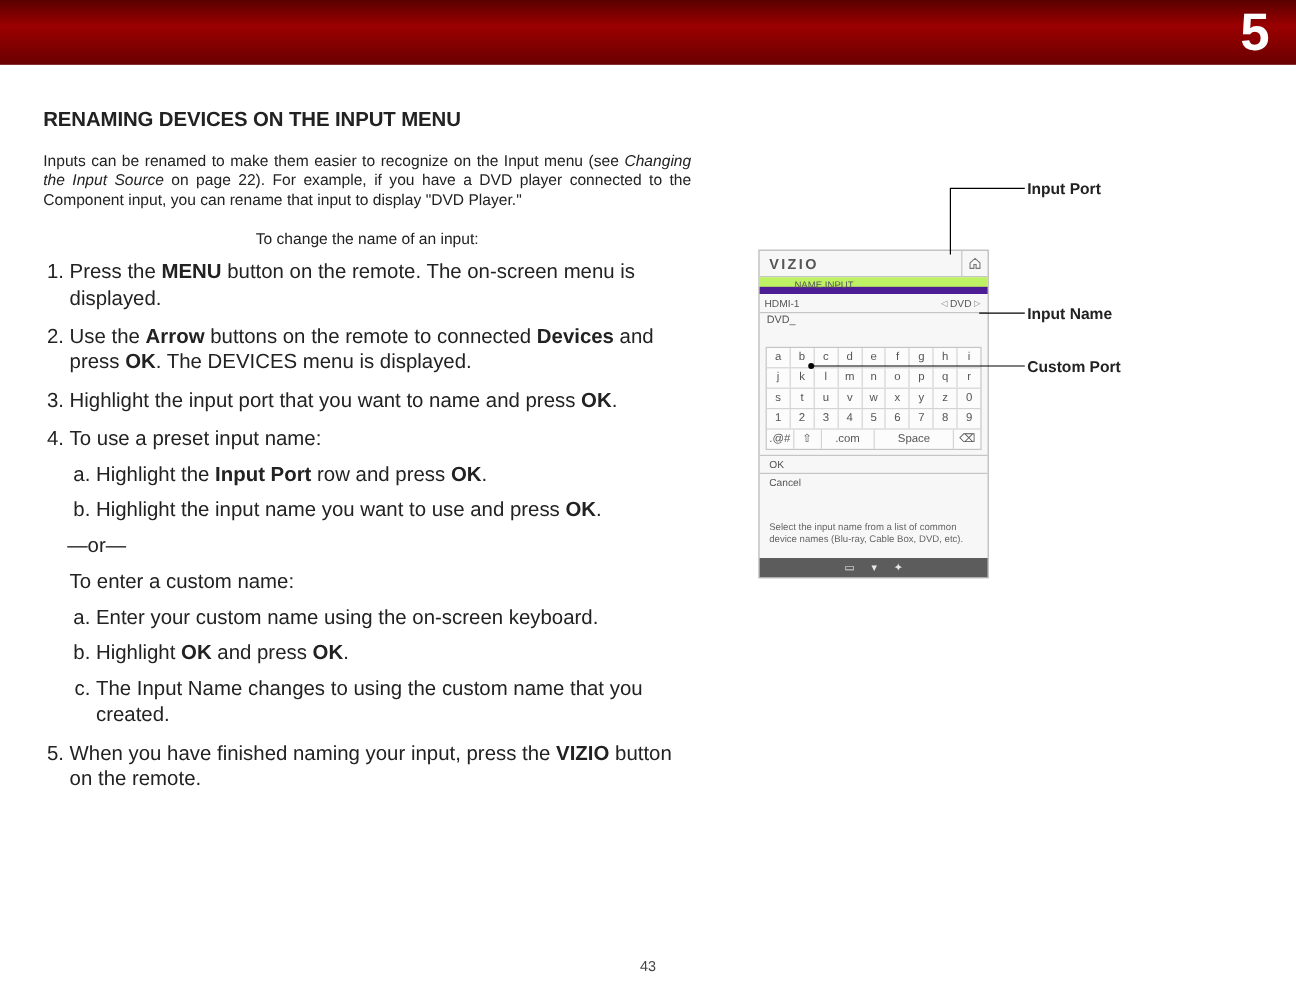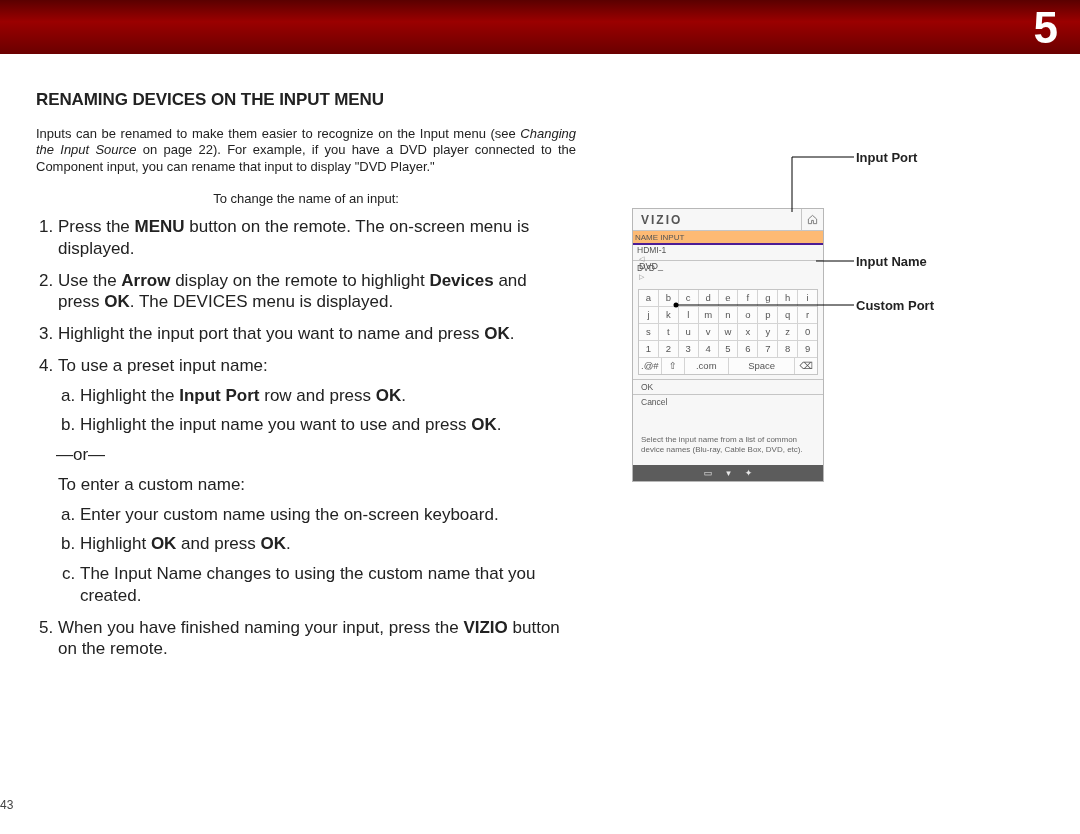--- a/index.html
+++ b/index.html
@@ -126,35 +126,34 @@
     width: 22px;
     height: 22px;
     border-left: 1px solid #c5c5c5;
     display: flex;
     align-items: center;
     justify-content: center;
   }
   .crumb {
     height: 14px;
     line-height: 14px;
-    padding-left: 2px;
+    padding-left: 29px;
     font-size: 8px;
     color: #555;
-    border-bottom: 2px solid #4c1d95;
-    background: #fdba74;
+    border-bottom: 6px solid #4c1d95;
+    background: #bef264;
   }
   .row-input {
     height: 16px;
     display: flex;
-    align-items: flex-start;
+    align-items: center;
     border-bottom: 1px solid #c5c5c5;
     padding: 0 4px;
     font-size: 8.5px;
     color: #555;
-    flex-direction: column;
   }
   .row-input .l { flex: 1; }
   .row-input .tri {
     font-size: 7px; color:#888; padding:0 2px;
   }
   .custom-row {
     height: 20px;
     display: flex;
     align-items: flex-start;
     padding: 0 6px;
@@ -207,20 +206,21 @@
   .dev-foot span {
     color: #e8e8e8;
     font-size: 9px;
   }
 
   .pagenum {
     position: absolute;
     bottom: 22px;
     left: 0;
     width: 100%;
+    text-align: center;
     font-size: 12px;
     color: #444;
   }
 </style>
 </head>
 <body>
 
 <div class="topbar">
   <div class="page-chapter">5</div>
 </div>
@@ -233,21 +233,21 @@
       <span>Inputs can be renamed to make them easier to recognize on the Input menu (see </span><em>Changing the Input Source</em><span> on page 22). For example, if you have a DVD player connected to the Component input, you can rename that input to display "DVD Player."</span>
     </p>
 
     <p class="lead">To change the name of an input:</p>
 
     <ol class="steps">
       <li>
         <span>Press the </span><span class="b">MENU</span><span> button on the remote. The on-screen menu is displayed.</span>
       </li>
       <li>
-        <span>Use the </span><span class="b">Arrow</span><span> display on the remote to highlight </span><span class="b">Devices</span><span> and press </span><span class="b">OK</span><span>. The DEVICES menu is displayed.</span>
+        <span>Use the </span><span class="b">Arrow</span><span> buttons on the remote to connected </span><span class="b">Devices</span><span> and press </span><span class="b">OK</span><span>. The DEVICES menu is displayed.</span>
       </li>
       <li>
         <span>Highlight the input port that you want to name and press </span><span class="b">OK</span><span>.</span>
       </li>
       <li>
         <span>To use a preset input name:</span>
         <ol class="sub">
           <li>
             <span>Highlight the </span><span class="b">Input Port</span><span> row and press </span><span class="b">OK</span><span>.</span>
           </li>

